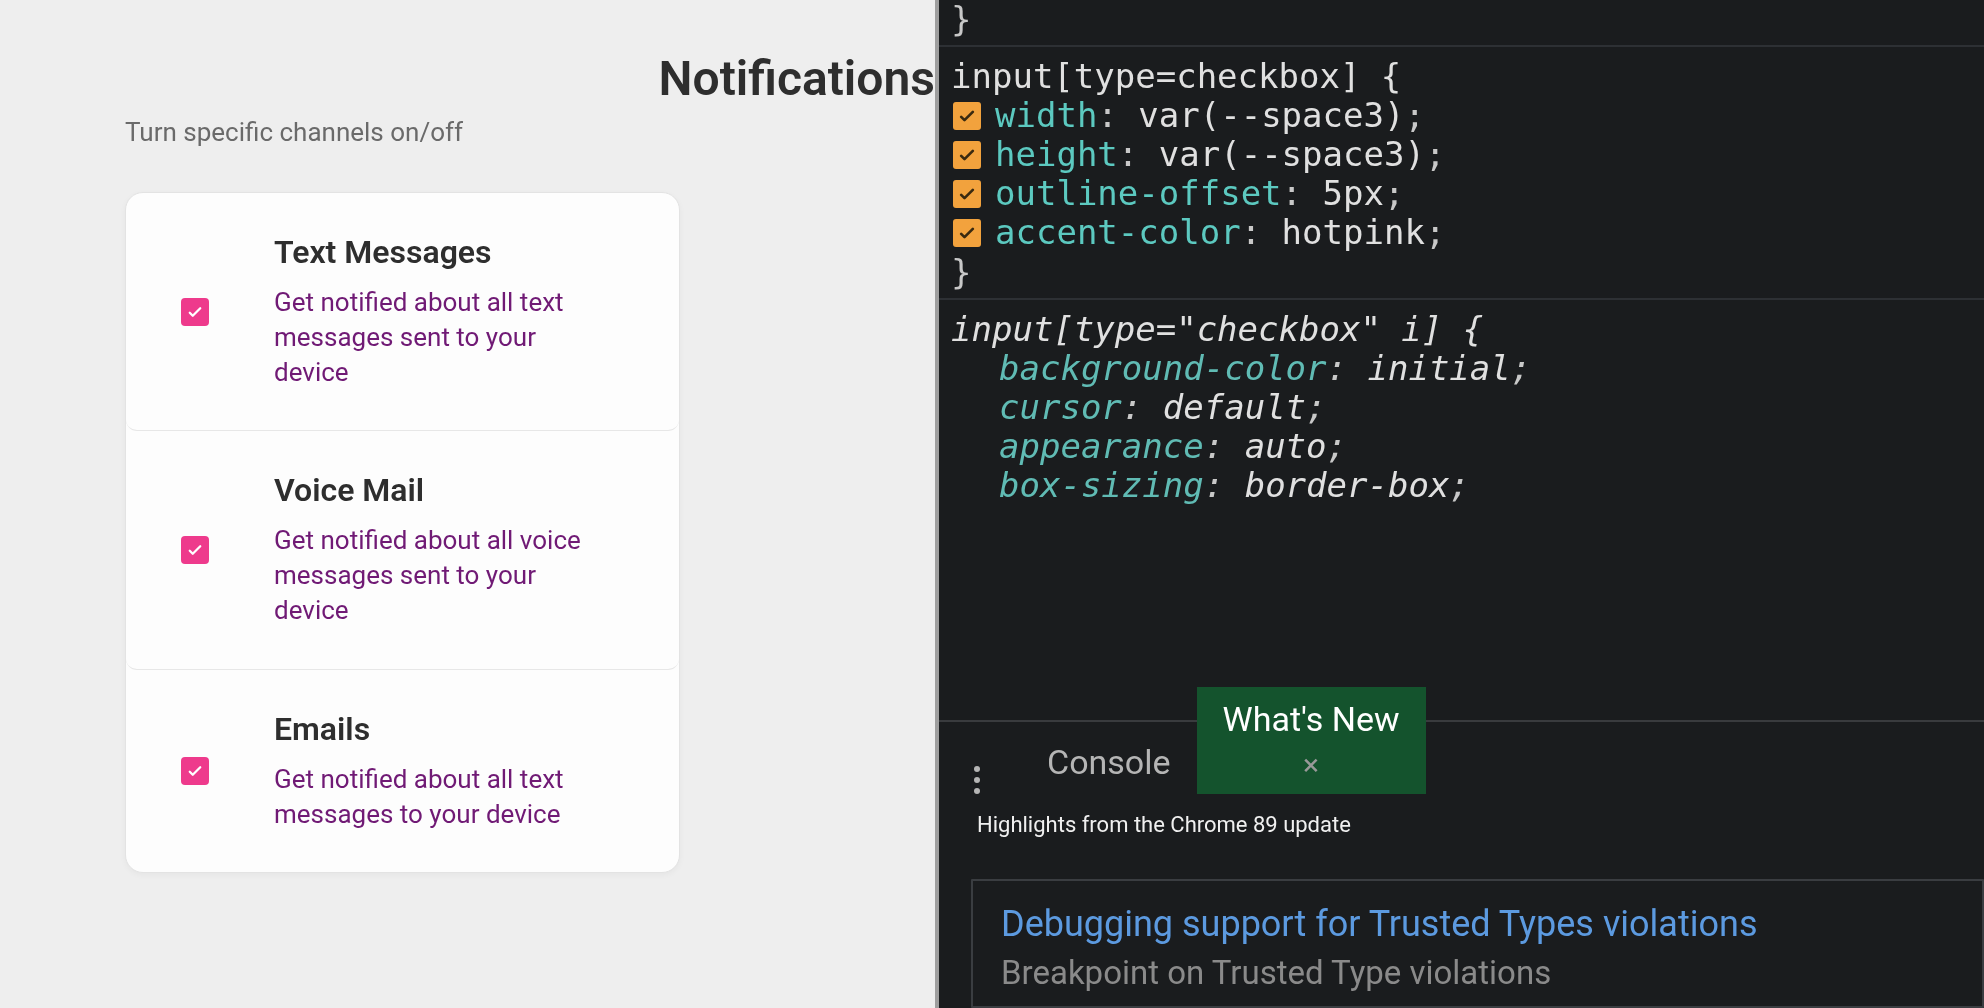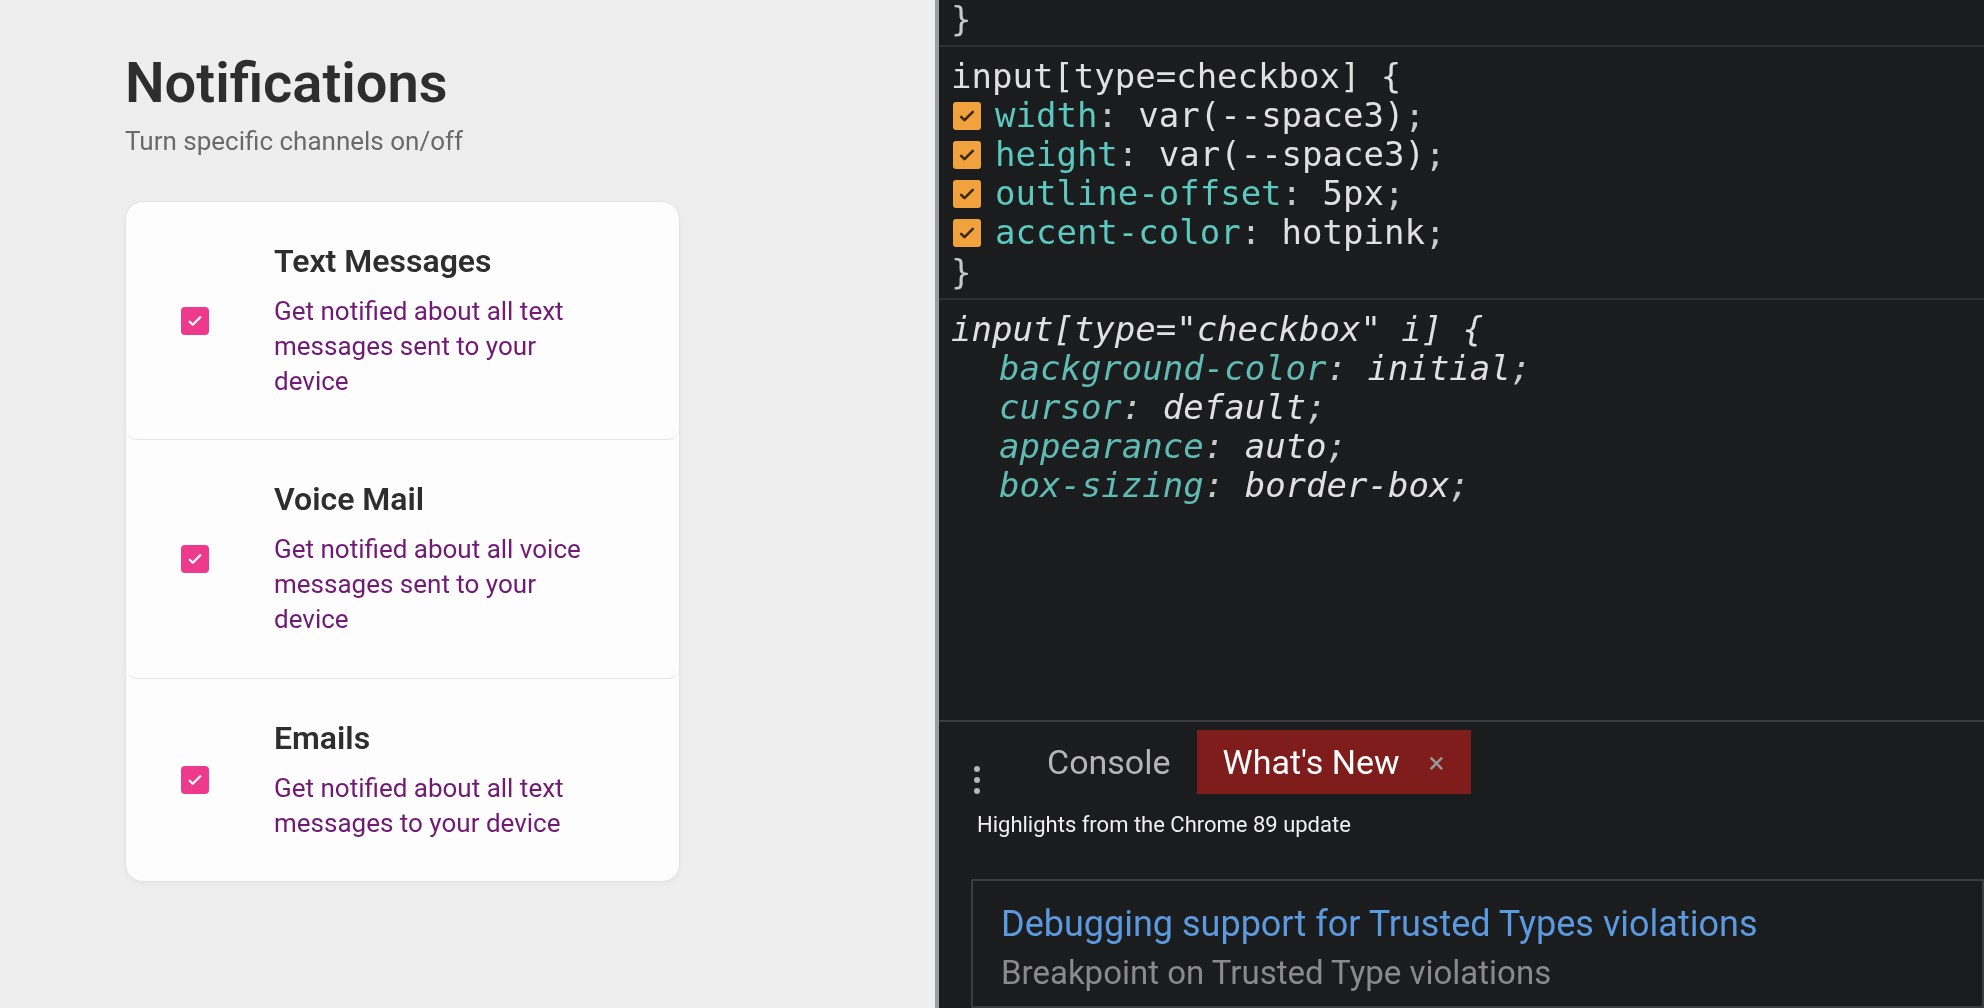--- a/index.html
+++ b/index.html
@@ -12,24 +12,25 @@
       display: flex;
     }
     .left-pane {
       width: 935px;
       height: 100%;
       background: #eeeeee;
       padding: 50px 0 0 125px;
       position: relative;
     }
     .page-title {
-      font-size: 56px;
+      font-size: 48px;
       font-weight: 600;
       color: #2e2e2e;
       margin-bottom: 10px;
+      text-align: right;
     }
     .page-subtitle {
       font-size: 26px;
       color: #6a6a6a;
       margin-bottom: 45px;
     }
     .card {
       width: 555px;
       background: #fdfdfd;
       border: 1px solid #e3e3e3;
@@ -149,25 +150,26 @@
     .kebab span {
       width: 6px; height: 6px; border-radius: 50%; background: #b5b5b5;
     }
     .tab {
       font-size: 34px;
       color: #b5b5b5;
       padding: 12px 26px;
       cursor: pointer;
     }
     .tab.active {
-      background: #7f1d1d;
+      background: #14532d;
       color: #fff;
       display: flex;
       align-items: center;
-      gap: 29px;
+      gap: 8px;
+      flex-direction: column;
     }
     .close-x {
       font-size: 30px;
       color: #999;
       cursor: pointer;
     }
     .drawer-body {
       padding: 18px 0 0 38px;
       font-family: -apple-system, BlinkMacSystemFont, "Segoe UI", Roboto, sans-serif;
     }

